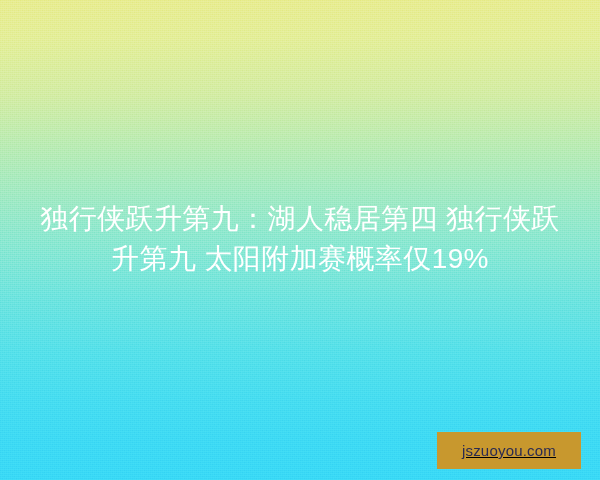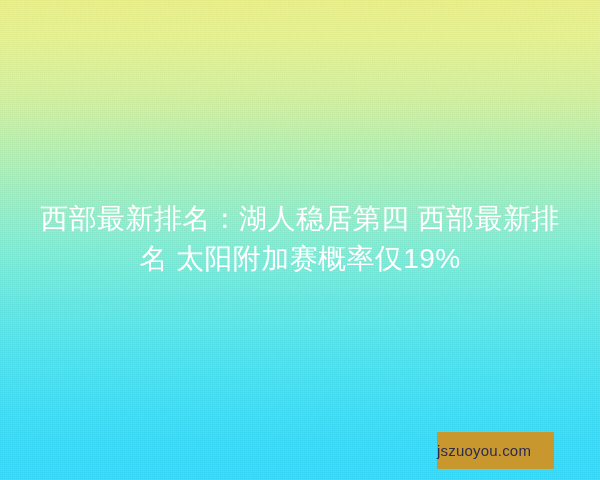--- a/index.html
+++ b/index.html
@@ -63,42 +63,44 @@
     letter-spacing: 0.4px;
     white-space: pre-line;
     -webkit-font-smoothing: antialiased;
   }
 
   
   #watermark-badge {
     position: absolute;
     left: 437px;
     top: 432px;
-    width: 117px;
+    width: 144px;
     height: 37px;
     background: #c8982e;
     display: flex;
     align-items: center;
+    justify-content: center;
+    text-decoration: underline;
   }
 
   #watermark-text {
     color: #2b2b52;
     font-size: 15px;
     line-height: 1;
     letter-spacing: 0.2px;
   }
 </style>
 </head>
 <body>
 
 <div id="card">
 
   <div id="bg-gradient"></div>
 
   <div id="bg-noise"></div>
 
-  <div id="headline">西部最新排名：湖人稳居第四 西部最新排名 太阳附加赛概率仅19%</div>
+  <div id="headline">独行侠跃升第九：湖人稳居第四 独行侠跃升第九 太阳附加赛概率仅19%</div>
 
   <div id="watermark-badge">
     <span id="watermark-text">jszuoyou.com</span>
   </div>
 
 </div>
 
 </body></html>

